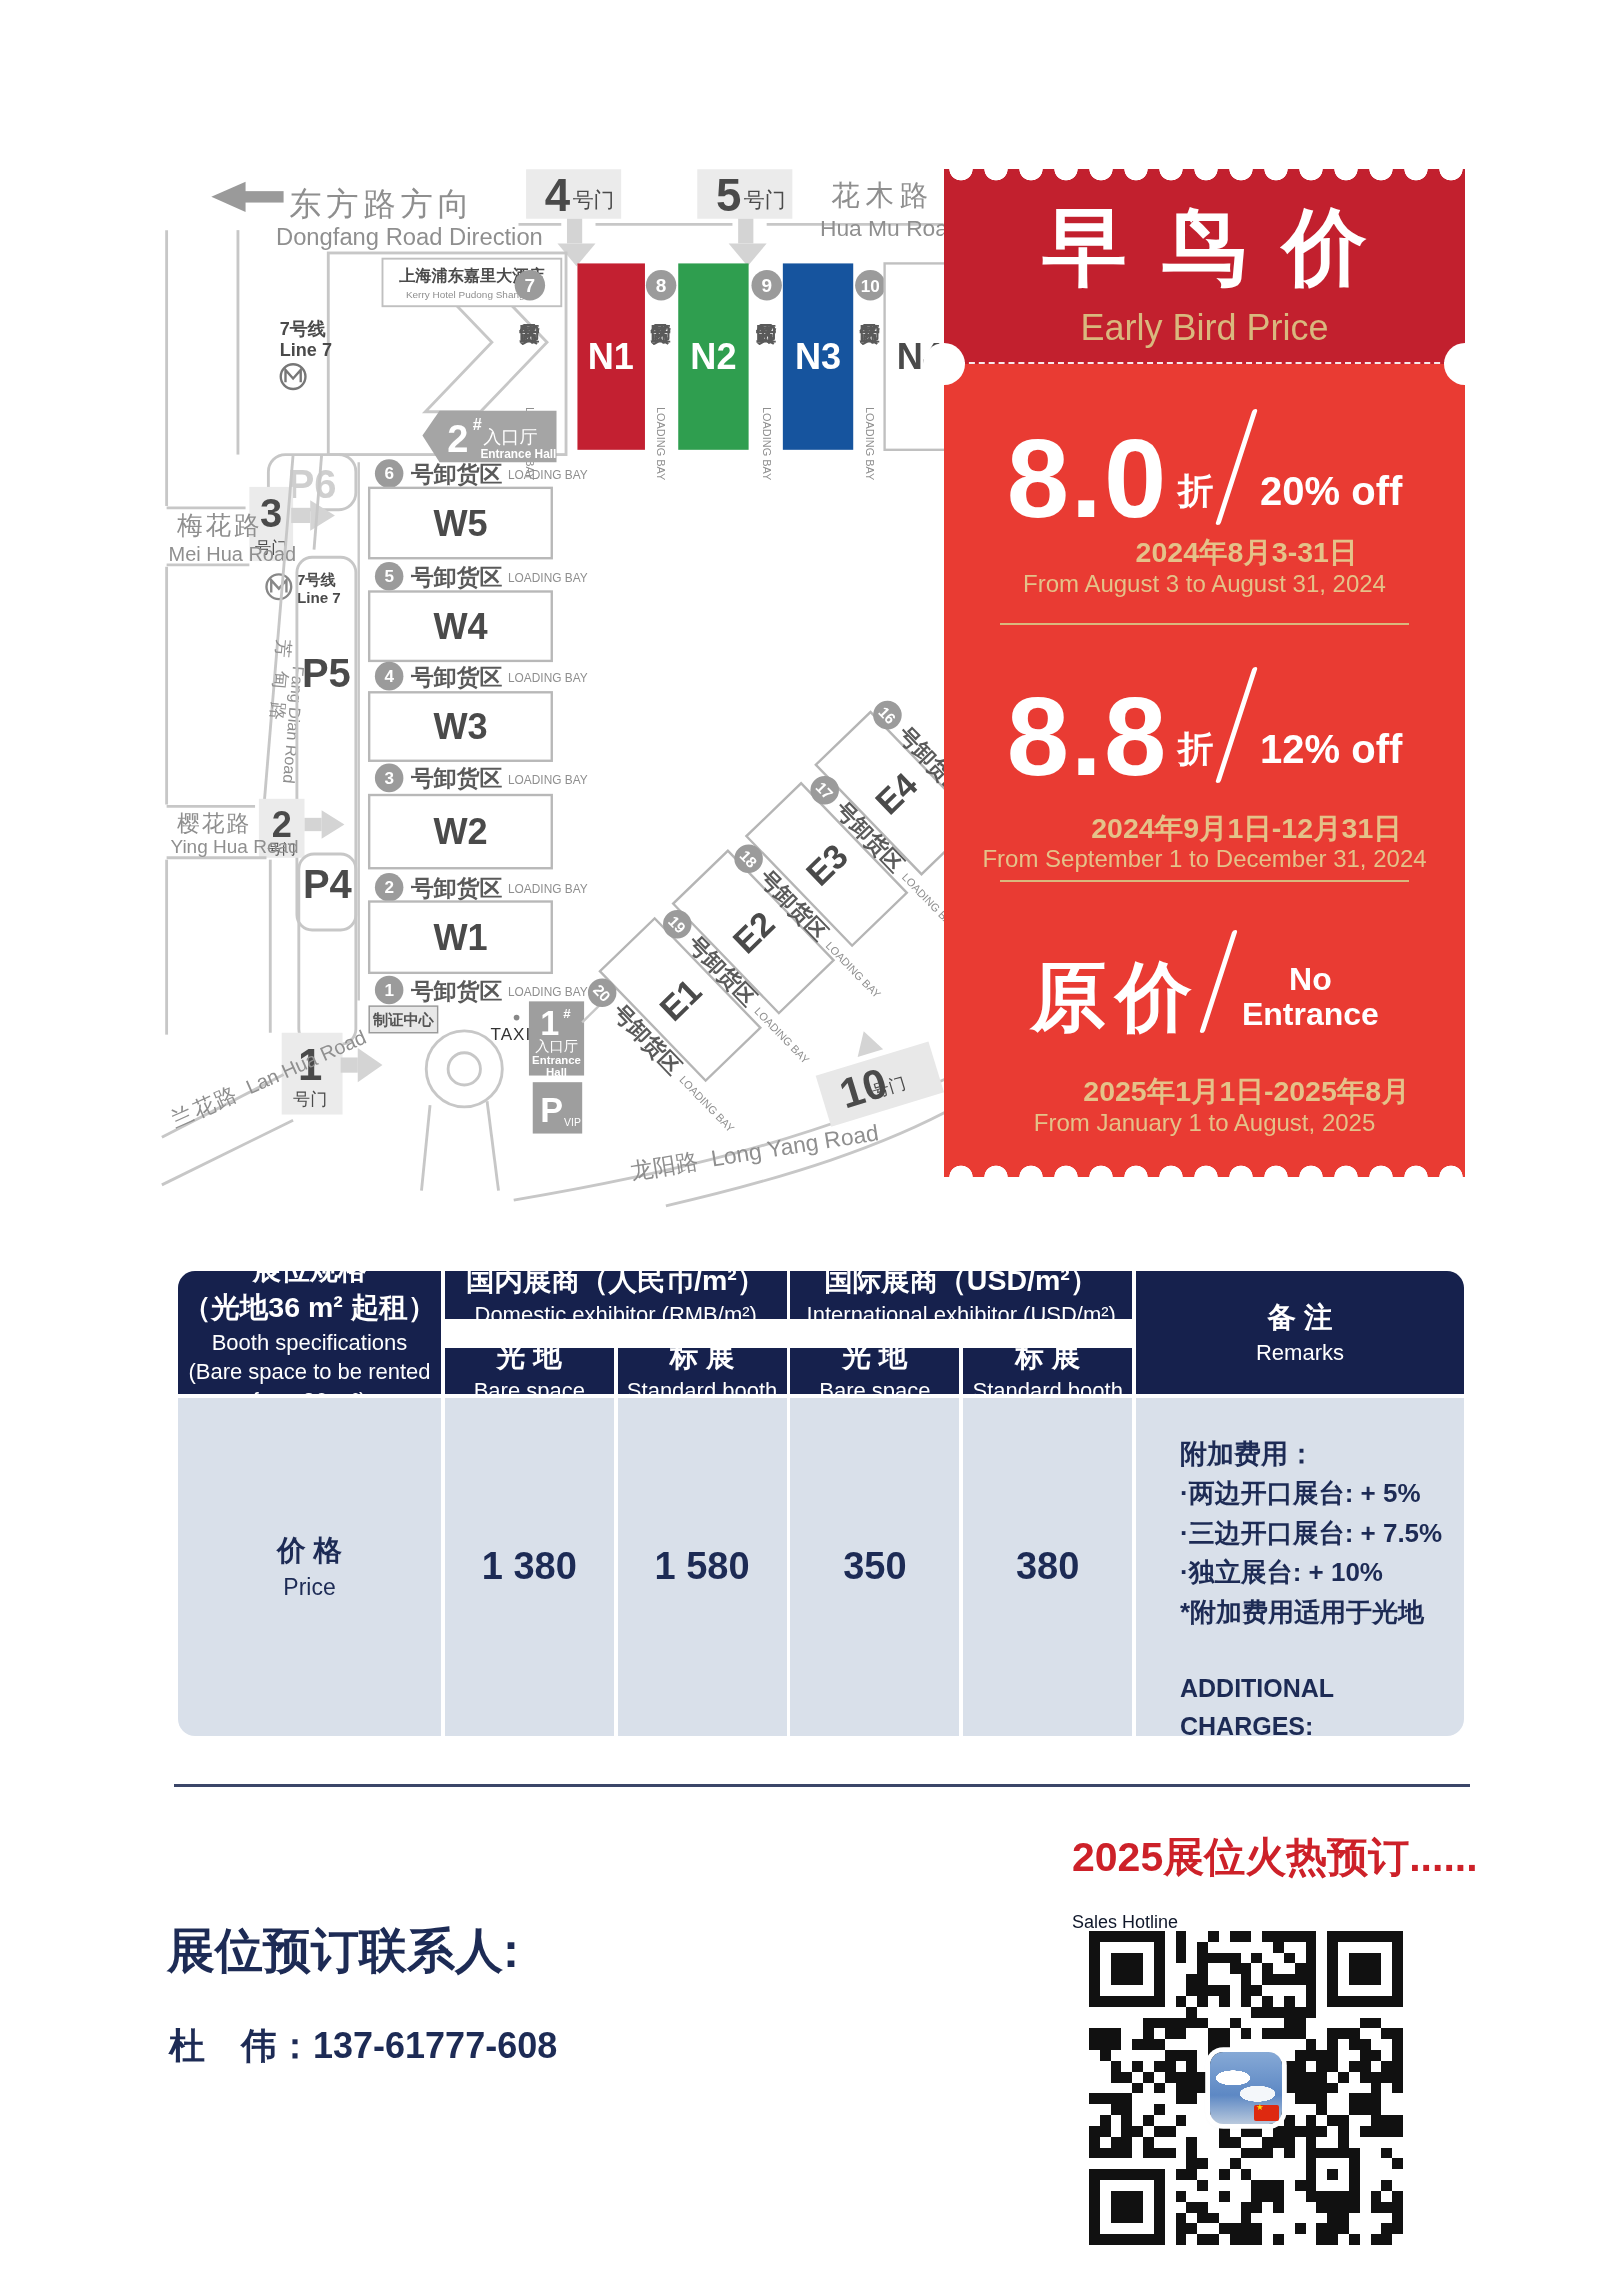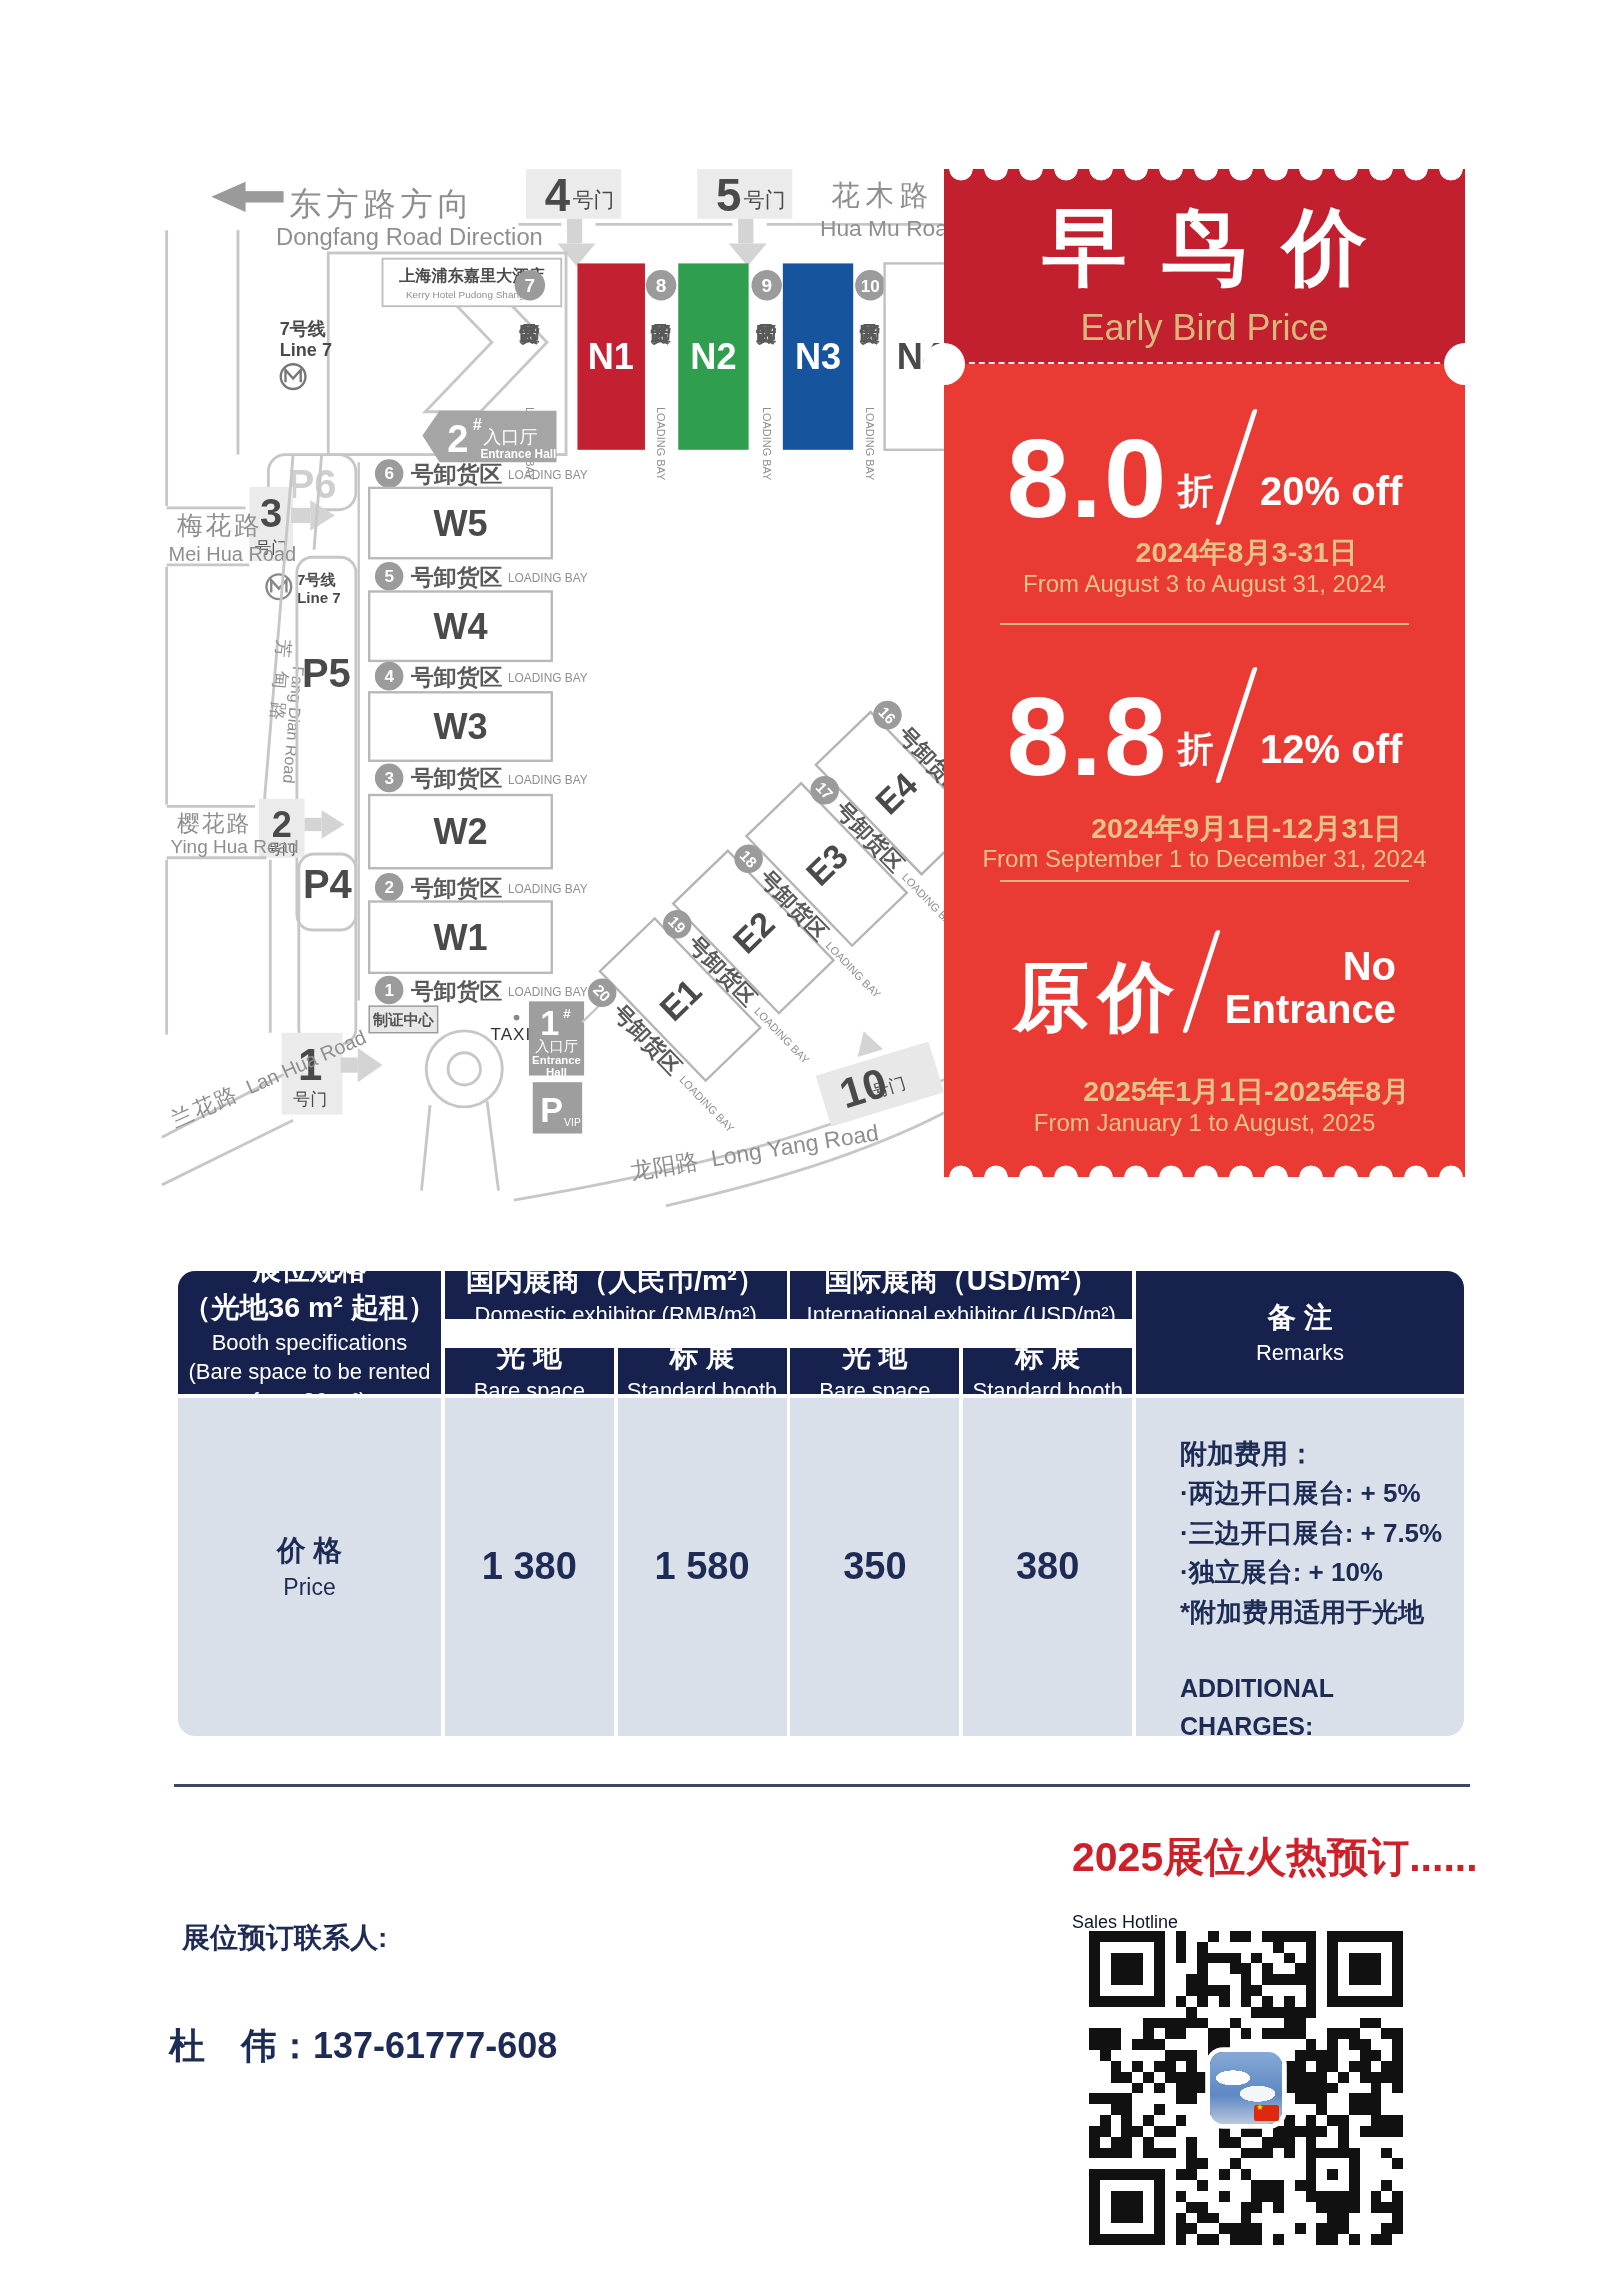--- a/index.html
+++ b/index.html
@@ -43,21 +43,21 @@
   .t-title-cn{position:absolute;left:0;top:36px;width:100%;text-align:center;color:#fff;
     font-size:84px;font-weight:700;letter-spacing:36px;text-indent:36px;line-height:1;}
   .t-title-en{position:absolute;left:0;top:141px;width:100%;text-align:center;color:#d9b87e;
     font-size:36px;font-weight:500;line-height:1;}
   .tier-row{position:absolute;left:0;width:100%;display:flex;justify-content:center;align-items:flex-end;color:#fff;}
   .tier-big{font-size:112px;font-weight:800;line-height:.82;letter-spacing:1.9px;}
   .tier-unit{font-size:36px;font-weight:700;margin:0 5.7px 9.5px 9.5px;}
   .slashbar{width:4.8px;height:116px;background:#fff;border-radius:2.9px;transform:skewX(-18deg);margin:0 21px 0 15px;}
   .tier-off{font-size:40px;font-weight:800;margin-bottom:11.4px;}
   .tier-big.cn{font-size:76px;letter-spacing:9.5px;line-height:.95;}
-  .tier-off2{font-size:40px;font-weight:800;line-height:1.08;text-align:right;margin-bottom:1.9px;}
+  .tier-off2{font-size:32px;font-weight:800;line-height:1.08;text-align:center;margin-bottom:1.9px;}
   .t-date-cn{position:absolute;left:0;width:100%;text-align:center;color:#e4c289;font-size:28.5px;font-weight:700;line-height:1;margin-left:42px;}
   .t-date-en{position:absolute;left:0;width:100%;text-align:center;color:#e4c289;font-size:24px;line-height:1;}
   .t-sep{position:absolute;left:56px;width:409px;height:1.9px;background:#d9b87e;}
 
   
   #price-table{position:absolute;left:178px;top:1246px;width:1287px;height:490px;
     display:grid;grid-template-columns:263px 169px 169px 169px 169px 328px;
     grid-template-rows:73px 71px 338px;gap:3.8px;}
   .cell{overflow:hidden;}
   .th{background:#16214d;color:#fff;display:flex;flex-direction:column;align-items:center;justify-content:center;text-align:center;margin-top:25px;}
@@ -78,21 +78,21 @@
   .p-cn{font-size:28.5px;font-weight:700;}
   .p-en{font-size:23px;margin-top:3.8px;}
   .rb-title{font-size:27px;font-weight:700;line-height:1.5;}
   .rb-line{font-size:26px;font-weight:700;line-height:1.52;}
   .rb-title-en{font-size:25px;font-weight:700;line-height:1.5;margin-top:38px;}
 
   
   #divider{position:absolute;left:174px;top:1784px;width:1296px;height:2.9px;background:#3b4668;}
   #hotline-cn{position:absolute;left:1072px;top:1830px;font-size:41px;font-weight:800;color:#cd2129;}
   #hotline-en{position:absolute;left:1072px;top:1912px;font-size:18px;font-weight:500;color:#0f172a;}
-  #contact-label{position:absolute;left:182px;top:1919px;font-size:28px;font-weight:700;color:#1d2b55;}
+  #contact-label{position:absolute;left:167px;top:1919px;font-size:48px;font-weight:700;color:#1d2b55;}
   #contact-name{position:absolute;left:169px;top:2022px;font-size:36px;font-weight:600;color:#1d2b55;}
   #qr-wrap{position:absolute;left:1089px;top:1931px;width:314px;height:314px;}
   #qr-svg{width:314px;height:314px;display:block;}
   .qr-logo{position:absolute;left:121px;top:121px;width:72px;height:72px;border-radius:13.3px;
     background:
       radial-gradient(ellipse 28.5px 12.4px at 32% 36%,#ffffff 60%,transparent 61%),
       radial-gradient(ellipse 32px 14.3px at 66% 58%,#f4f7fa 55%,transparent 56%),
       linear-gradient(180deg,#86a9d6 0%,#5d88c4 60%,#b9c9dd 100%);
     box-shadow:0 0 0 4.8px #ffffff,0 1px 4.8px rgba(0,0,0,.35);}
   .qr-flag{position:absolute;right:2.9px;bottom:2.9px;width:25px;height:16px;background:#de2910;border-radius:1.9px;}

